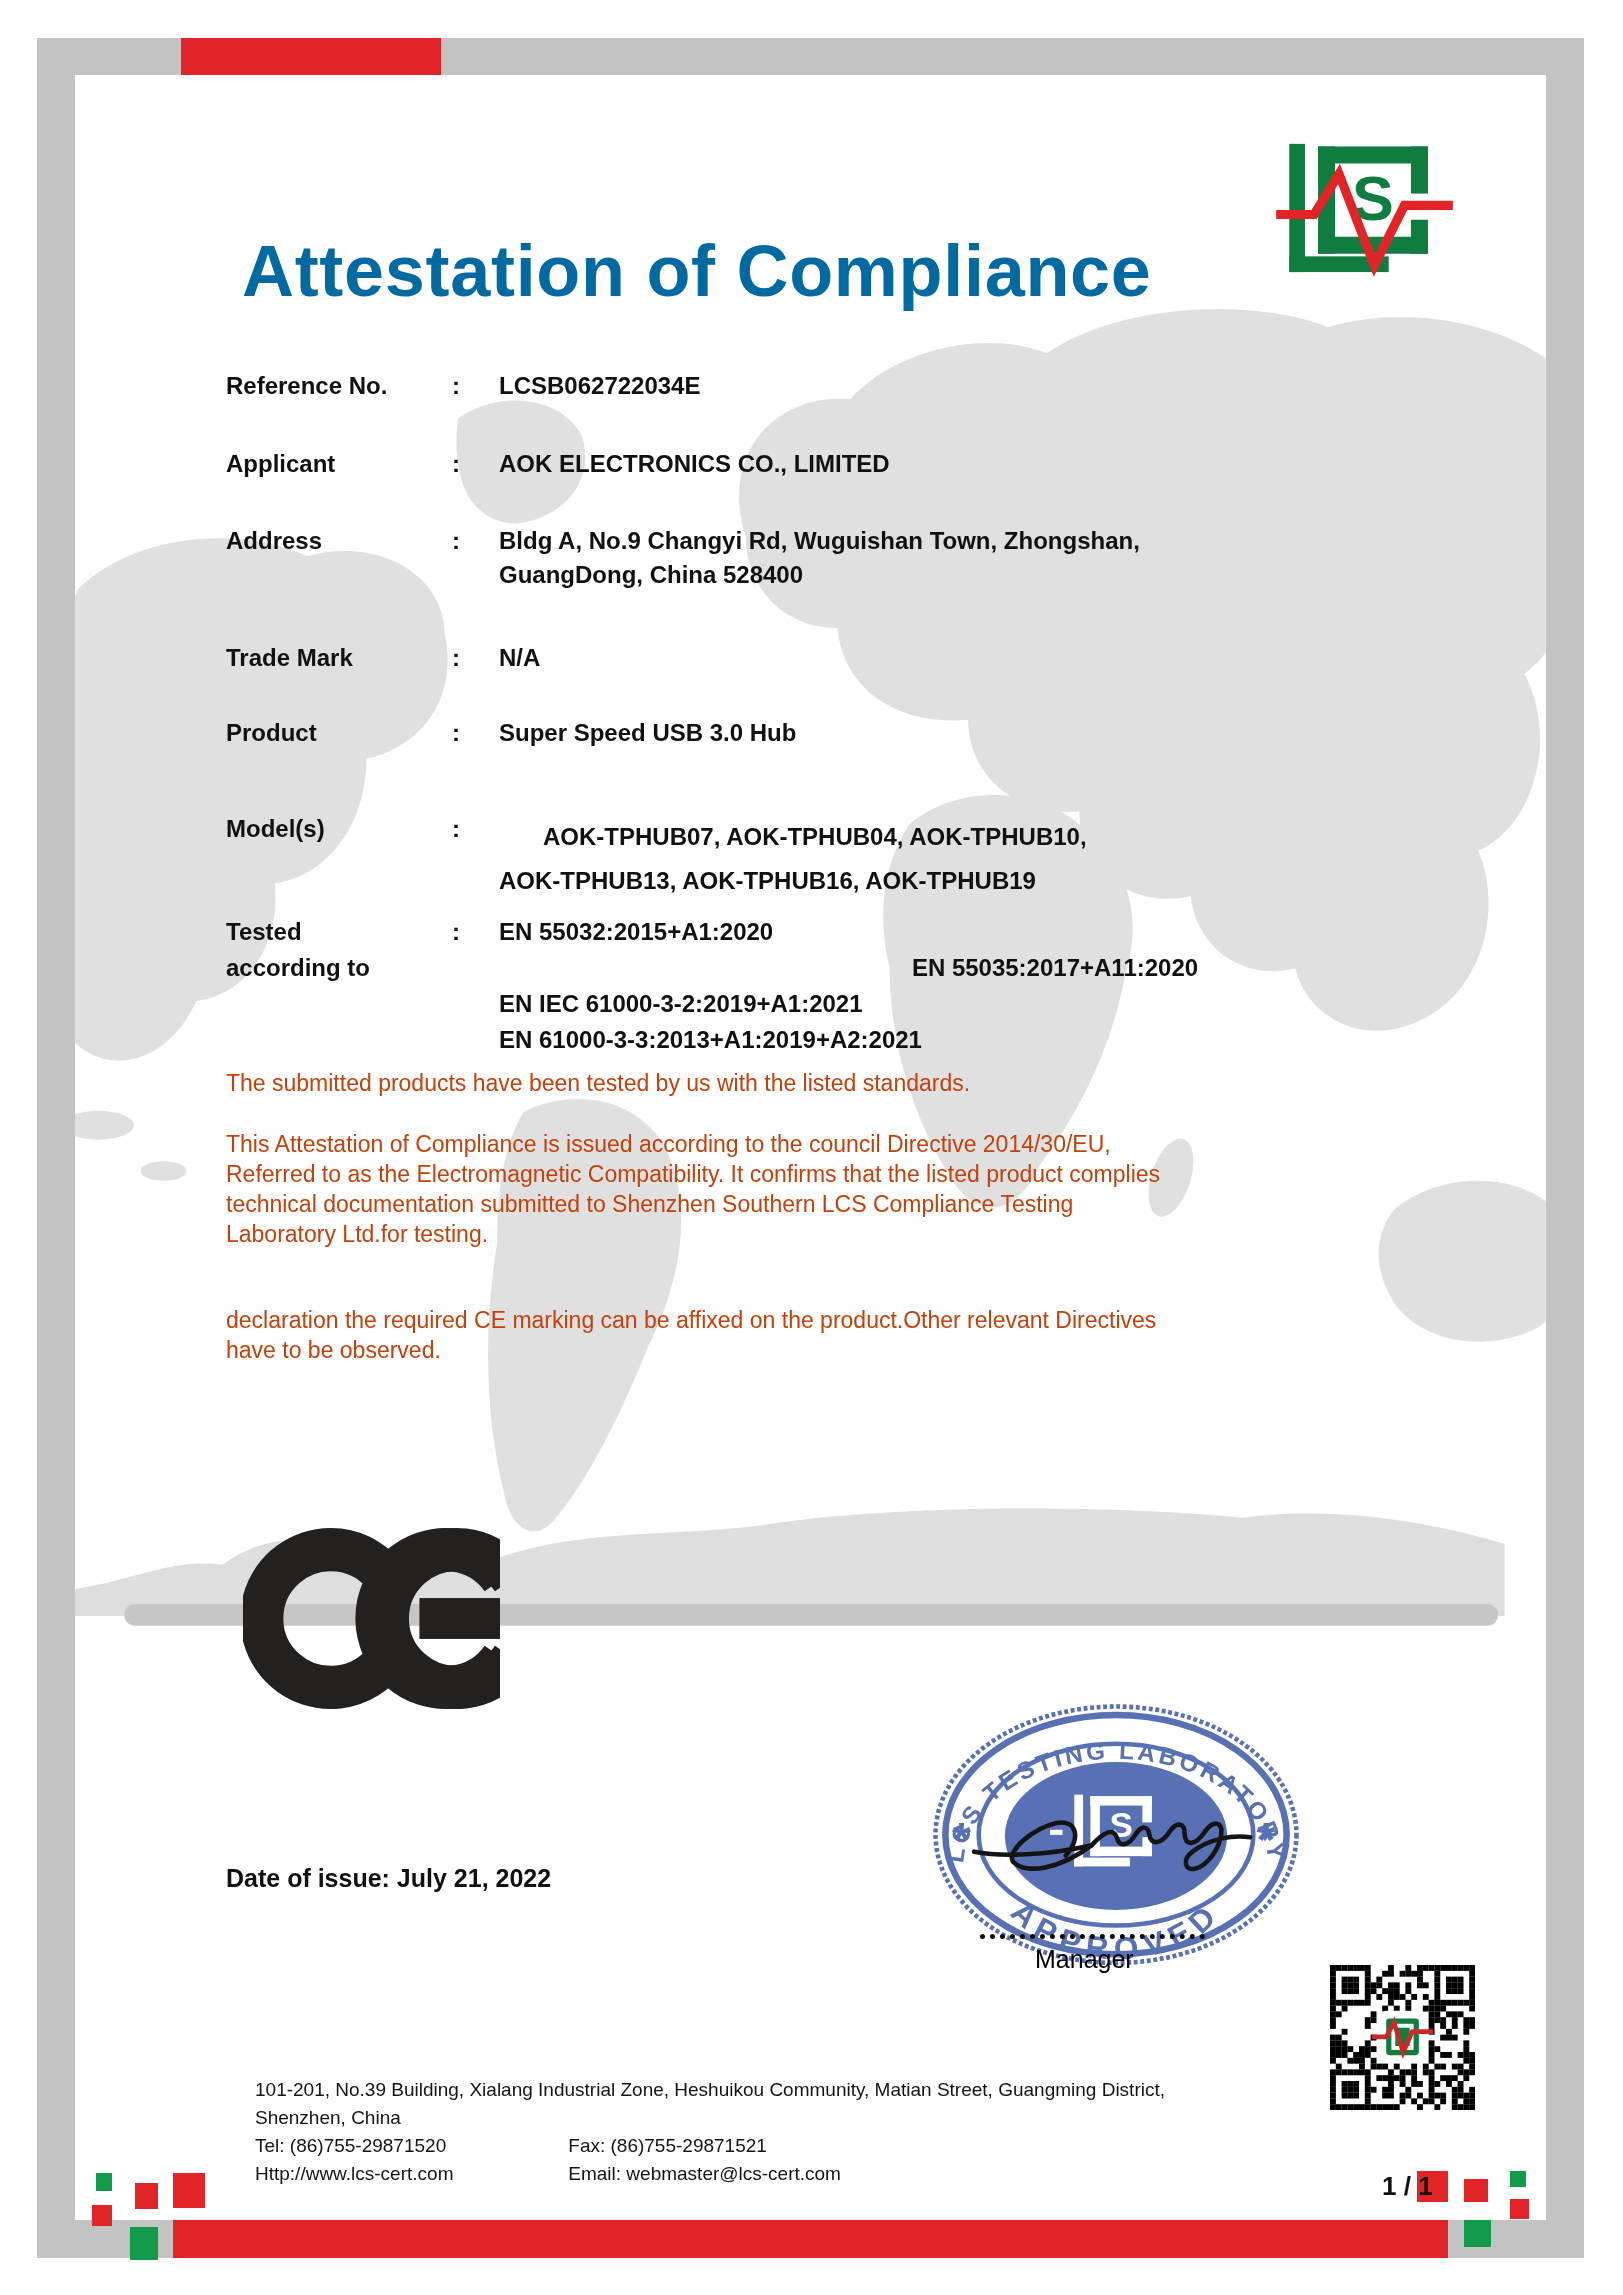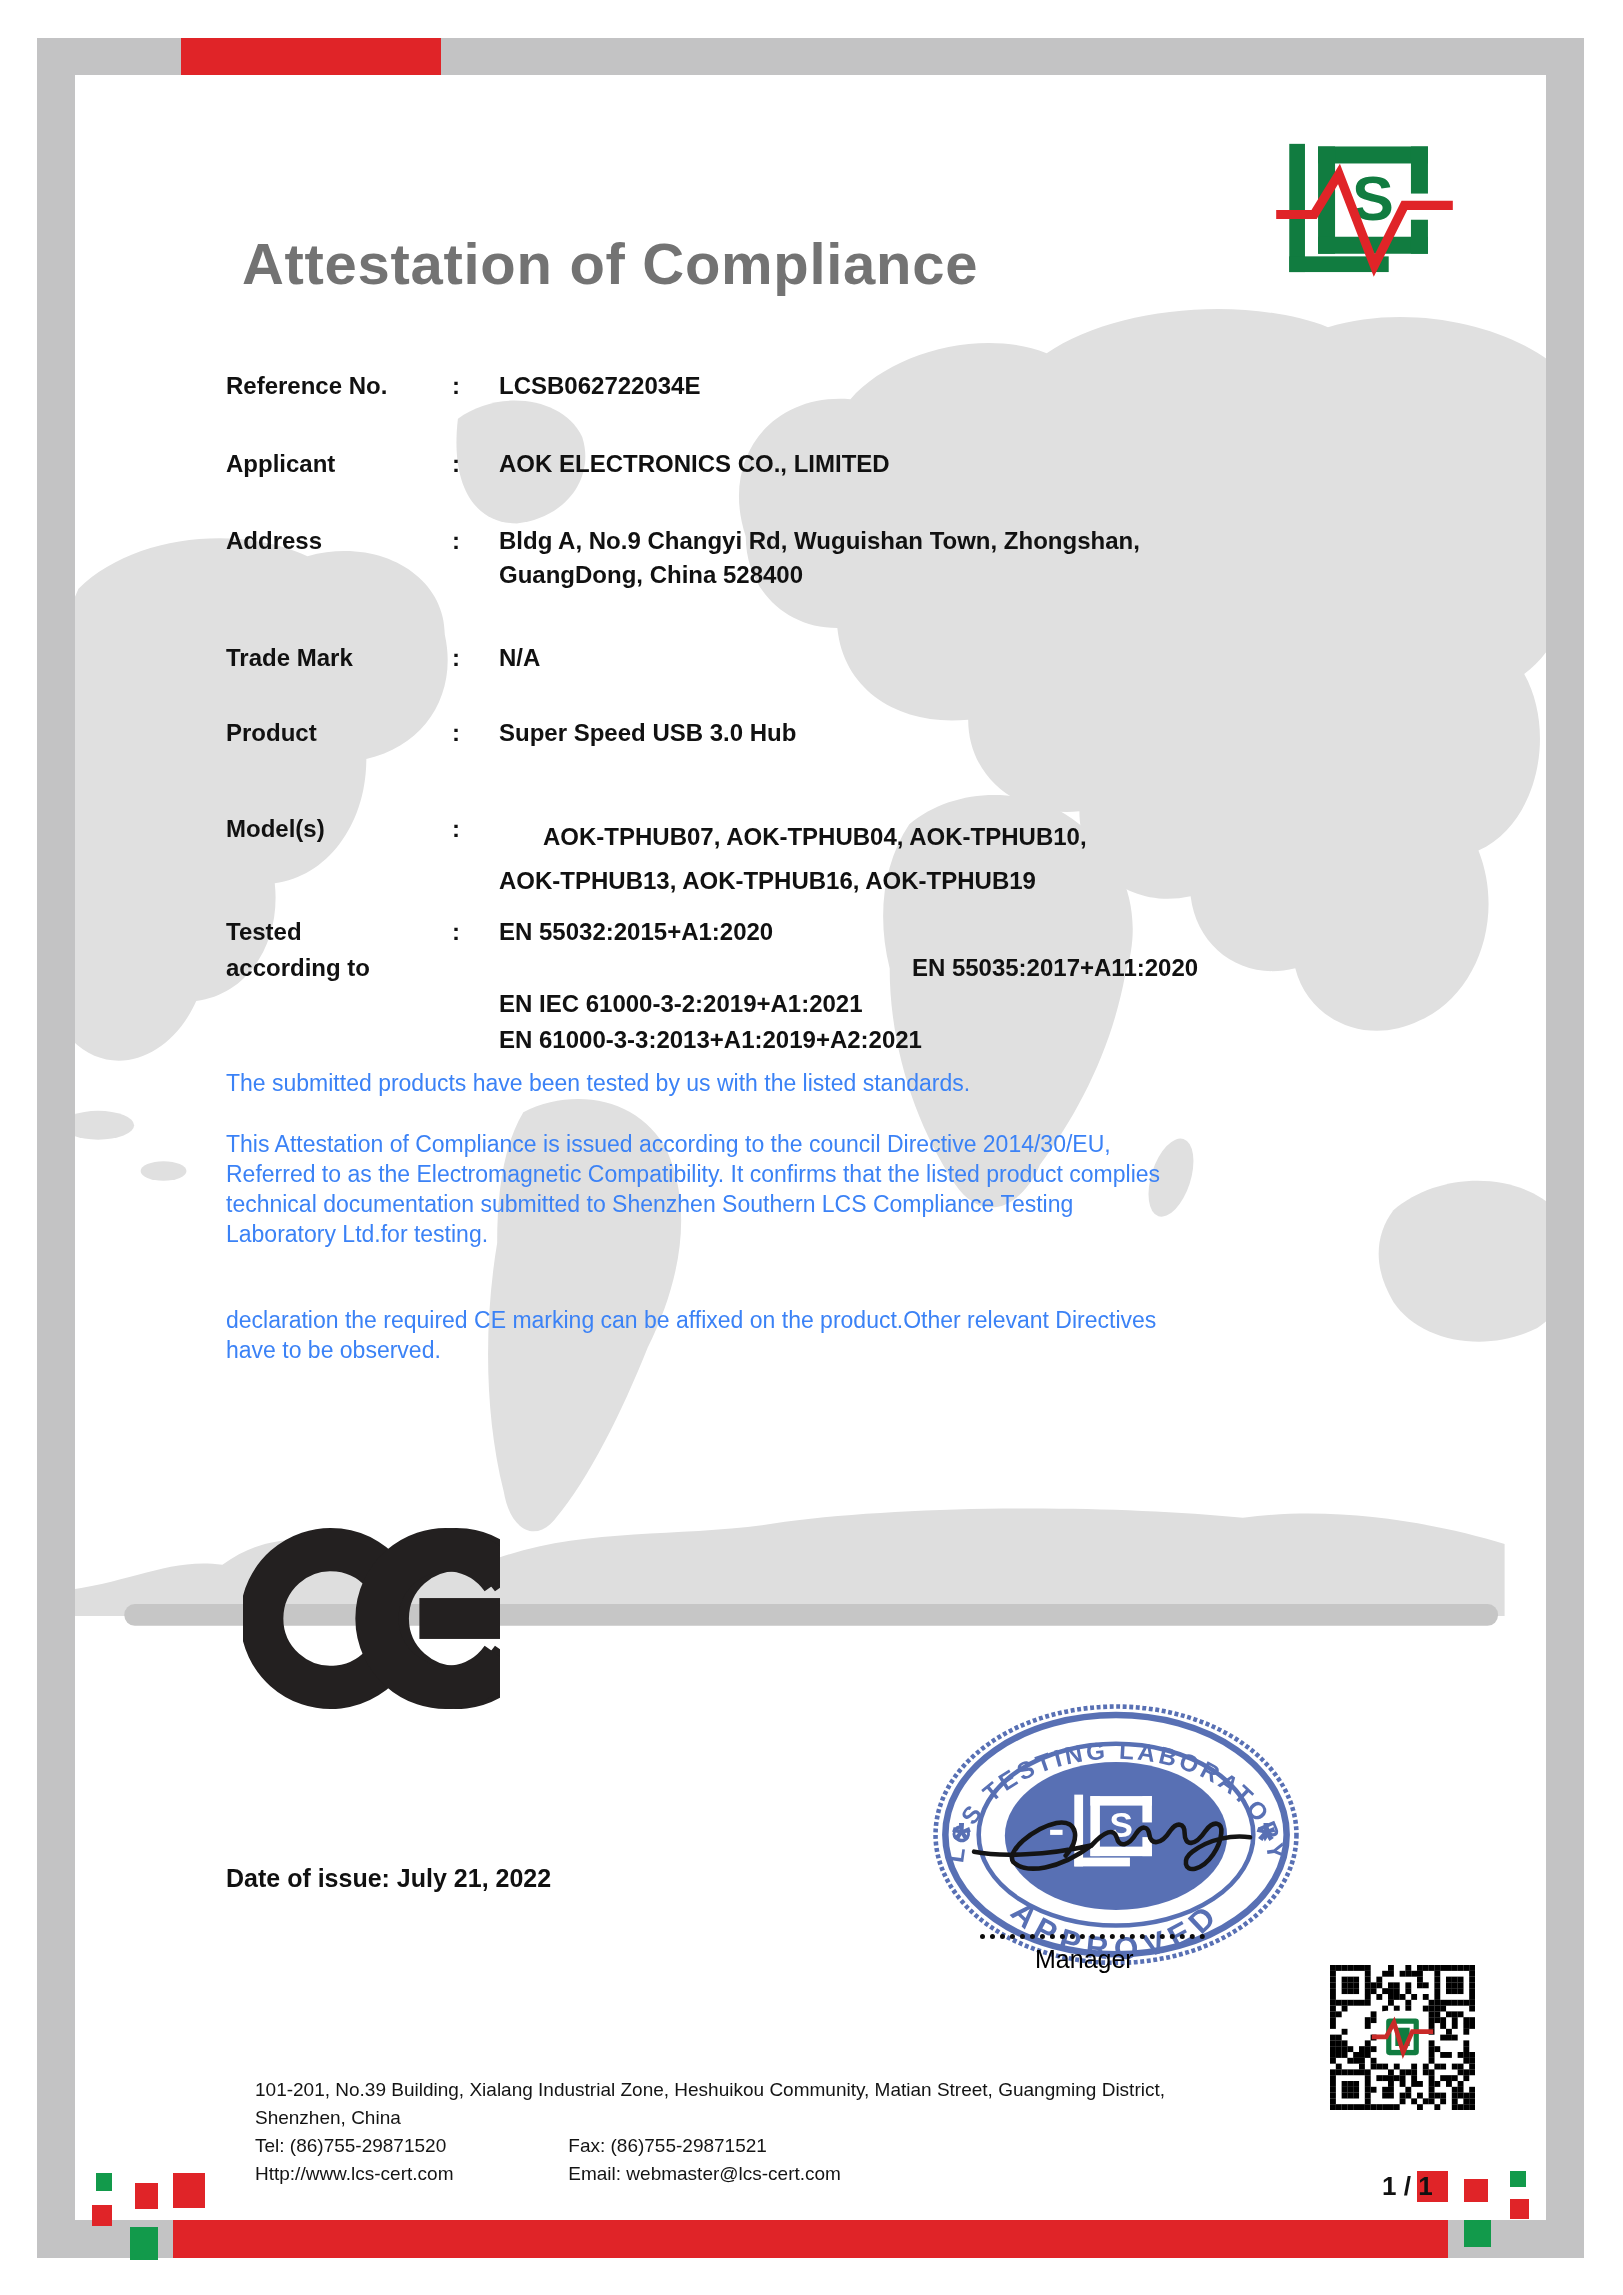--- a/index.html
+++ b/index.html
@@ -4,28 +4,28 @@
 <style>
   html,body{margin:0;padding:0;background:#fff;}
   .page{position:relative;width:1623px;height:2295px;background:#fff;overflow:hidden;
         font-family:"Liberation Sans","DejaVu Sans",sans-serif;color:#111;}
   .abs{position:absolute;}
   
   .bar{position:absolute;background:#c3c3c4;}
   .redbar{position:absolute;background:#e02428;}
   .sq{position:absolute;}
   
-  .title{position:absolute;left:242px;top:230px;font-size:58px;font-weight:bold;letter-spacing:0.7px;color:#737373;white-space:nowrap;}
+  .title{position:absolute;left:242px;top:230px;font-size:72px;font-weight:bold;letter-spacing:0.7px;color:#0369a1;white-space:nowrap;}
   .row{position:absolute;left:226px;font-size:24px;font-weight:bold;white-space:nowrap;}
   .row .lbl{position:absolute;left:0;top:0;width:222px;}
   .row .lbl2{position:absolute;left:0;top:36px;}
   .row .col{position:absolute;left:226px;top:0;}
   .row .val{position:absolute;left:273px;width:1112px;}
   .vline{height:36px;}
-  .para{position:absolute;left:226px;font-size:23px;line-height:30px;font-weight:400;color:#3b82f6;}
+  .para{position:absolute;left:226px;font-size:23px;line-height:30px;font-weight:400;color:#c2410c;}
   .para div{white-space:nowrap;}
   .date{position:absolute;left:226px;top:1864px;font-size:25px;font-weight:bold;white-space:nowrap;}
   .manager{position:absolute;left:1035px;top:1945px;font-size:25px;color:#000;}
   .dotline{position:absolute;left:980px;top:1934px;width:225px;border-top:5.2px dotted #0c0c0c;}
   .footer{position:absolute;left:255px;top:2076px;font-size:19px;line-height:28px;color:#141414;}
   .footer div{white-space:nowrap;}
   .fcol1{display:inline-block;width:308px;}
   .pagenum{position:absolute;left:1382px;top:2171px;font-size:26px;font-weight:bold;white-space:nowrap;}
   svg{display:block;}
   .z2{z-index:2;} .z1{z-index:1;} .z0{z-index:0;}

